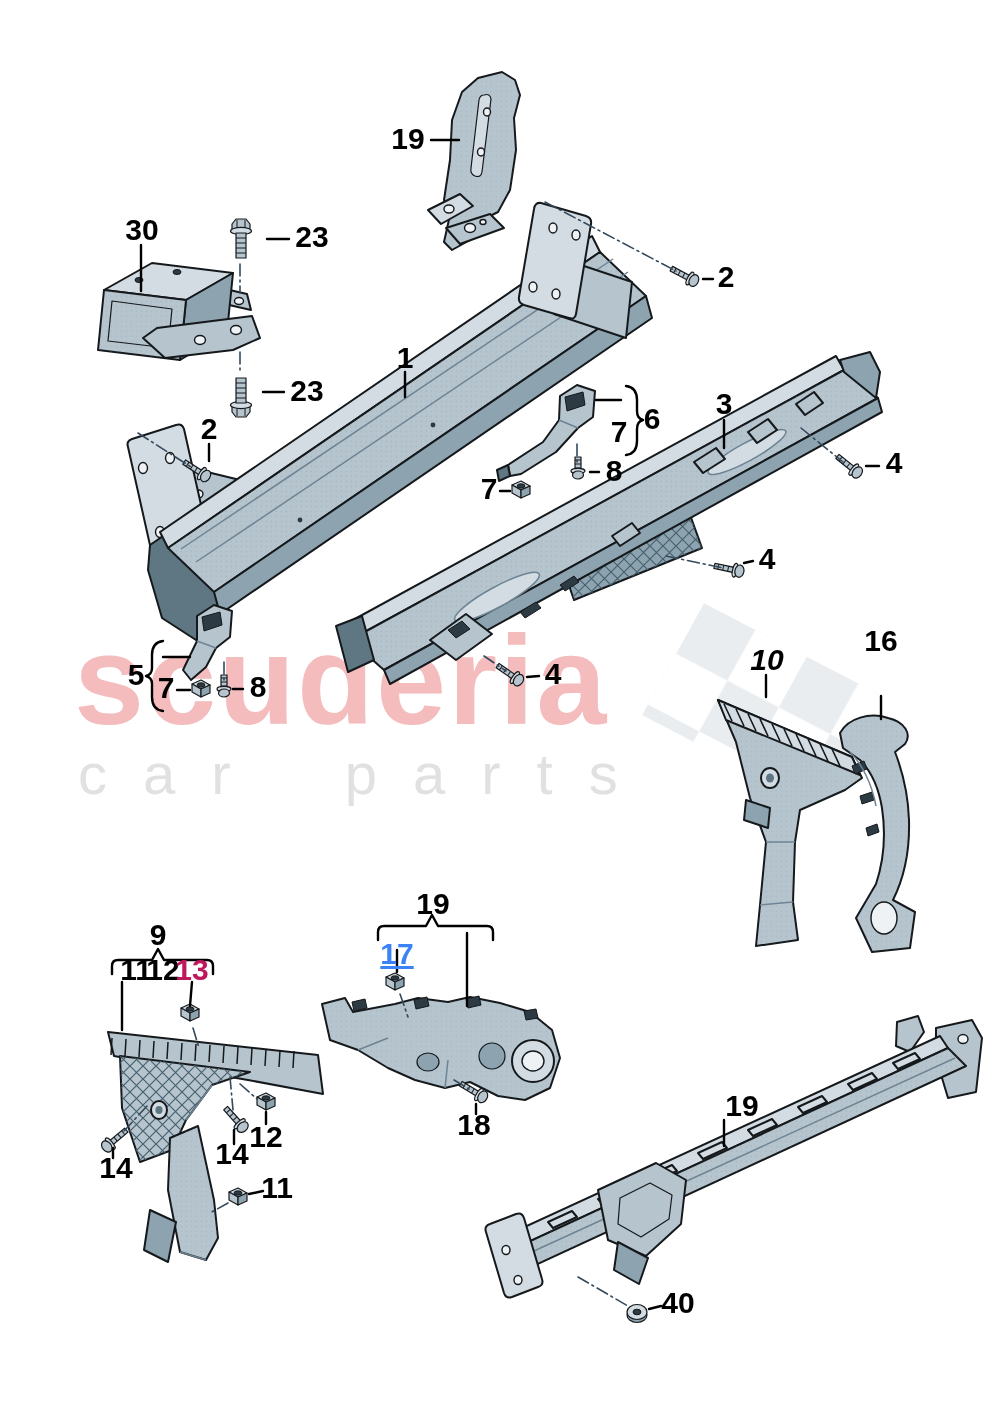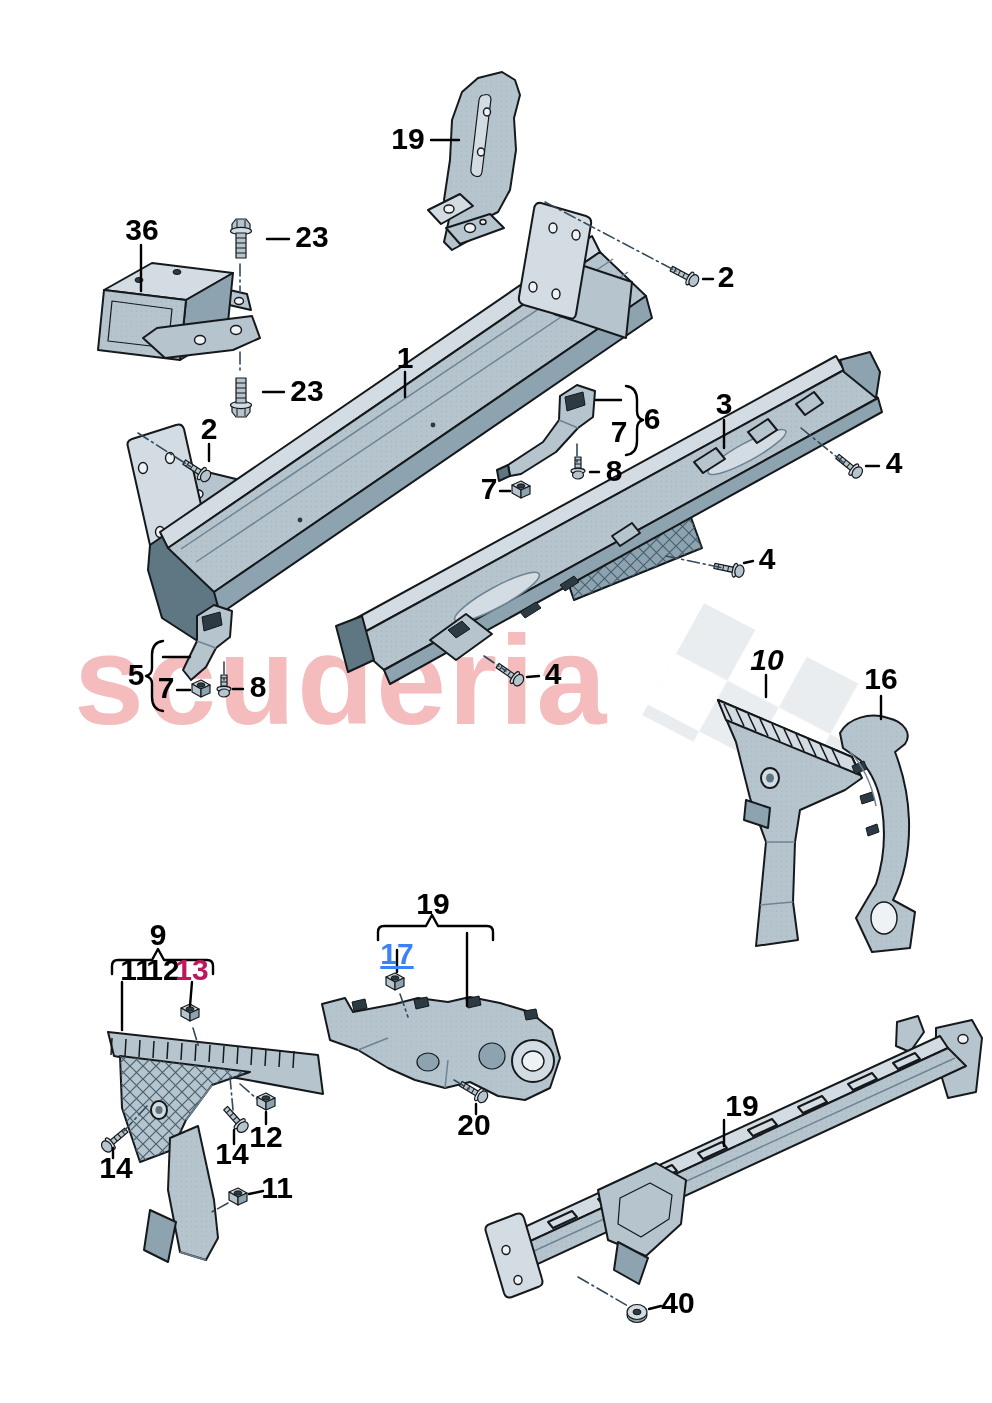--- a/index.html
+++ b/index.html
@@ -21,20 +21,21 @@
   .leader{stroke:#000;stroke-width:2.4;fill:none;stroke-linecap:round;}
   .dashdot{stroke:#34495c;stroke-width:1.6;fill:none;stroke-dasharray:12 4 2 4;stroke-linecap:round;}
   .brace{stroke:#000;stroke-width:2.4;fill:none;stroke-linecap:round;stroke-linejoin:round;}
 </style>
 </head>
 <body>
 
 <div id="stage">
 
   <div class="wm wm-brand" style="color: rgb(244, 188, 189);">scuderia</div>
+  <div class="wm wm-tagline" style="color: rgb(225, 225, 225);">car parts</div>
 
   <svg id="artwork" width="992" height="1403" viewBox="0 0 992 1403">
     <defs>
       <pattern id="chk" patternUnits="userSpaceOnUse" width="116" height="116">
         <rect x="0" y="0" width="58" height="58" fill="#e8ebed"></rect>
         <rect x="58" y="58" width="58" height="58" fill="#e8ebed"></rect>
       </pattern>
       <pattern id="dots" patternUnits="userSpaceOnUse" width="5" height="5">
         <circle cx="1.4" cy="1.4" r="0.8" fill="#7d93a2" opacity="0.45"></circle>
       </pattern>
@@ -352,46 +353,46 @@
     <g>
       <path class="brace" d="M163,641 C155,642 152,647 152,655 L152,668 C152,673 150,675 146,676 C150,677 152,679 152,684 L152,697 C152,705 155,710 163,711"></path>
       <path class="brace" d="M626,386 C634,387 637,392 637,400 L637,411 C637,416 639,419 643,420 C639,421 637,424 637,429 L637,441 C637,449 634,454 626,455"></path>
       <path class="brace" d="M112,974 L112,966 Q112,960 118,960 L152,960 L158,949 L164,960 L207,960 Q213,960 213,966 L213,974"></path>
       <path class="brace" d="M378,940 L378,932 Q378,926 384,926 L426,926 L432,915 L438,926 L487,926 Q493,926 493,932 L493,940"></path>
     </g>
   </svg>
 
   <div id="labels">
       <span class="part-label" style="left: 408px; top: 139px; color: rgb(0, 0, 0);">19</span>
-      <span class="part-label" style="left: 142px; top: 230px; color: rgb(0, 0, 0);">36</span>
+      <span class="part-label" style="left: 142px; top: 230px; color: rgb(0, 0, 0);">30</span>
       <span class="part-label" style="left: 312px; top: 237px; color: rgb(0, 0, 0);">23</span>
       <span class="part-label" style="left: 307px; top: 391px; color: rgb(0, 0, 0);">23</span>
       <span class="part-label" style="left: 209px; top: 429px; color: rgb(0, 0, 0);">2</span>
       <span class="part-label" style="left: 726px; top: 277px; color: rgb(0, 0, 0);">2</span>
       <span class="part-label" style="left: 405px; top: 358px; color: rgb(0, 0, 0);">1</span>
       <span class="part-label" style="left: 724px; top: 404px; color: rgb(0, 0, 0);">3</span>
       <span class="part-label" style="left: 652px; top: 419px; color: rgb(0, 0, 0);">6</span>
       <span class="part-label" style="left: 619px; top: 432px; color: rgb(0, 0, 0);">7</span>
       <span class="part-label" style="left: 614px; top: 471px; color: rgb(0, 0, 0);">8</span>
       <span class="part-label" style="left: 489px; top: 489px; color: rgb(0, 0, 0);">7</span>
       <span class="part-label" style="left: 894px; top: 463px; color: rgb(0, 0, 0);">4</span>
       <span class="part-label" style="left: 767px; top: 559px; color: rgb(0, 0, 0);">4</span>
       <span class="part-label" style="left: 553px; top: 674px; color: rgb(0, 0, 0);">4</span>
       <span class="part-label" style="left: 136px; top: 675px; color: rgb(0, 0, 0);">5</span>
       <span class="part-label" style="left: 166px; top: 688px; color: rgb(0, 0, 0);">7</span>
       <span class="part-label" style="left: 258px; top: 687px; color: rgb(0, 0, 0);">8</span>
       <span class="part-label" style="left: 767px; top: 660px; color: rgb(0, 0, 0); font-style: italic;">10</span>
-      <span class="part-label" style="left: 881px; top: 679px; color: rgb(0, 0, 0);">16</span>
+      <span class="part-label" style="left: 881px; top: 641px; color: rgb(0, 0, 0);">16</span>
       <span class="part-label" style="left: 158px; top: 935px; color: rgb(0, 0, 0);">9</span>
       <span class="part-label" style="left: 136px; top: 970px; color: rgb(0, 0, 0);">11</span>
       <span class="part-label" style="left: 163px; top: 970px; color: rgb(0, 0, 0);">12</span>
       <span class="part-label" style="left: 192px; top: 970px; color: #be185d;">13</span>
       <span class="part-label" style="left: 116px; top: 1168px; color: rgb(0, 0, 0);">14</span>
       <span class="part-label" style="left: 232px; top: 1154px; color: rgb(0, 0, 0);">14</span>
       <span class="part-label" style="left: 266px; top: 1137px; color: rgb(0, 0, 0);">12</span>
       <span class="part-label" style="left: 277px; top: 1188px; color: rgb(0, 0, 0);">11</span>
       <span class="part-label" style="left: 433px; top: 904px; color: rgb(0, 0, 0);">19</span>
       <span class="part-label" style="left: 397px; top: 954px; color: #3b82f6; text-decoration: underline;">17</span>
-      <span class="part-label" style="left: 474px; top: 1125px; color: rgb(0, 0, 0);">20</span>
+      <span class="part-label" style="left: 474px; top: 1125px; color: rgb(0, 0, 0);">18</span>
       <span class="part-label" style="left: 742px; top: 1106px; color: rgb(0, 0, 0);">19</span>
       <span class="part-label" style="left: 678px; top: 1303px; color: rgb(0, 0, 0);">40</span>
     </div>
 </div>
 
 </body></html>

